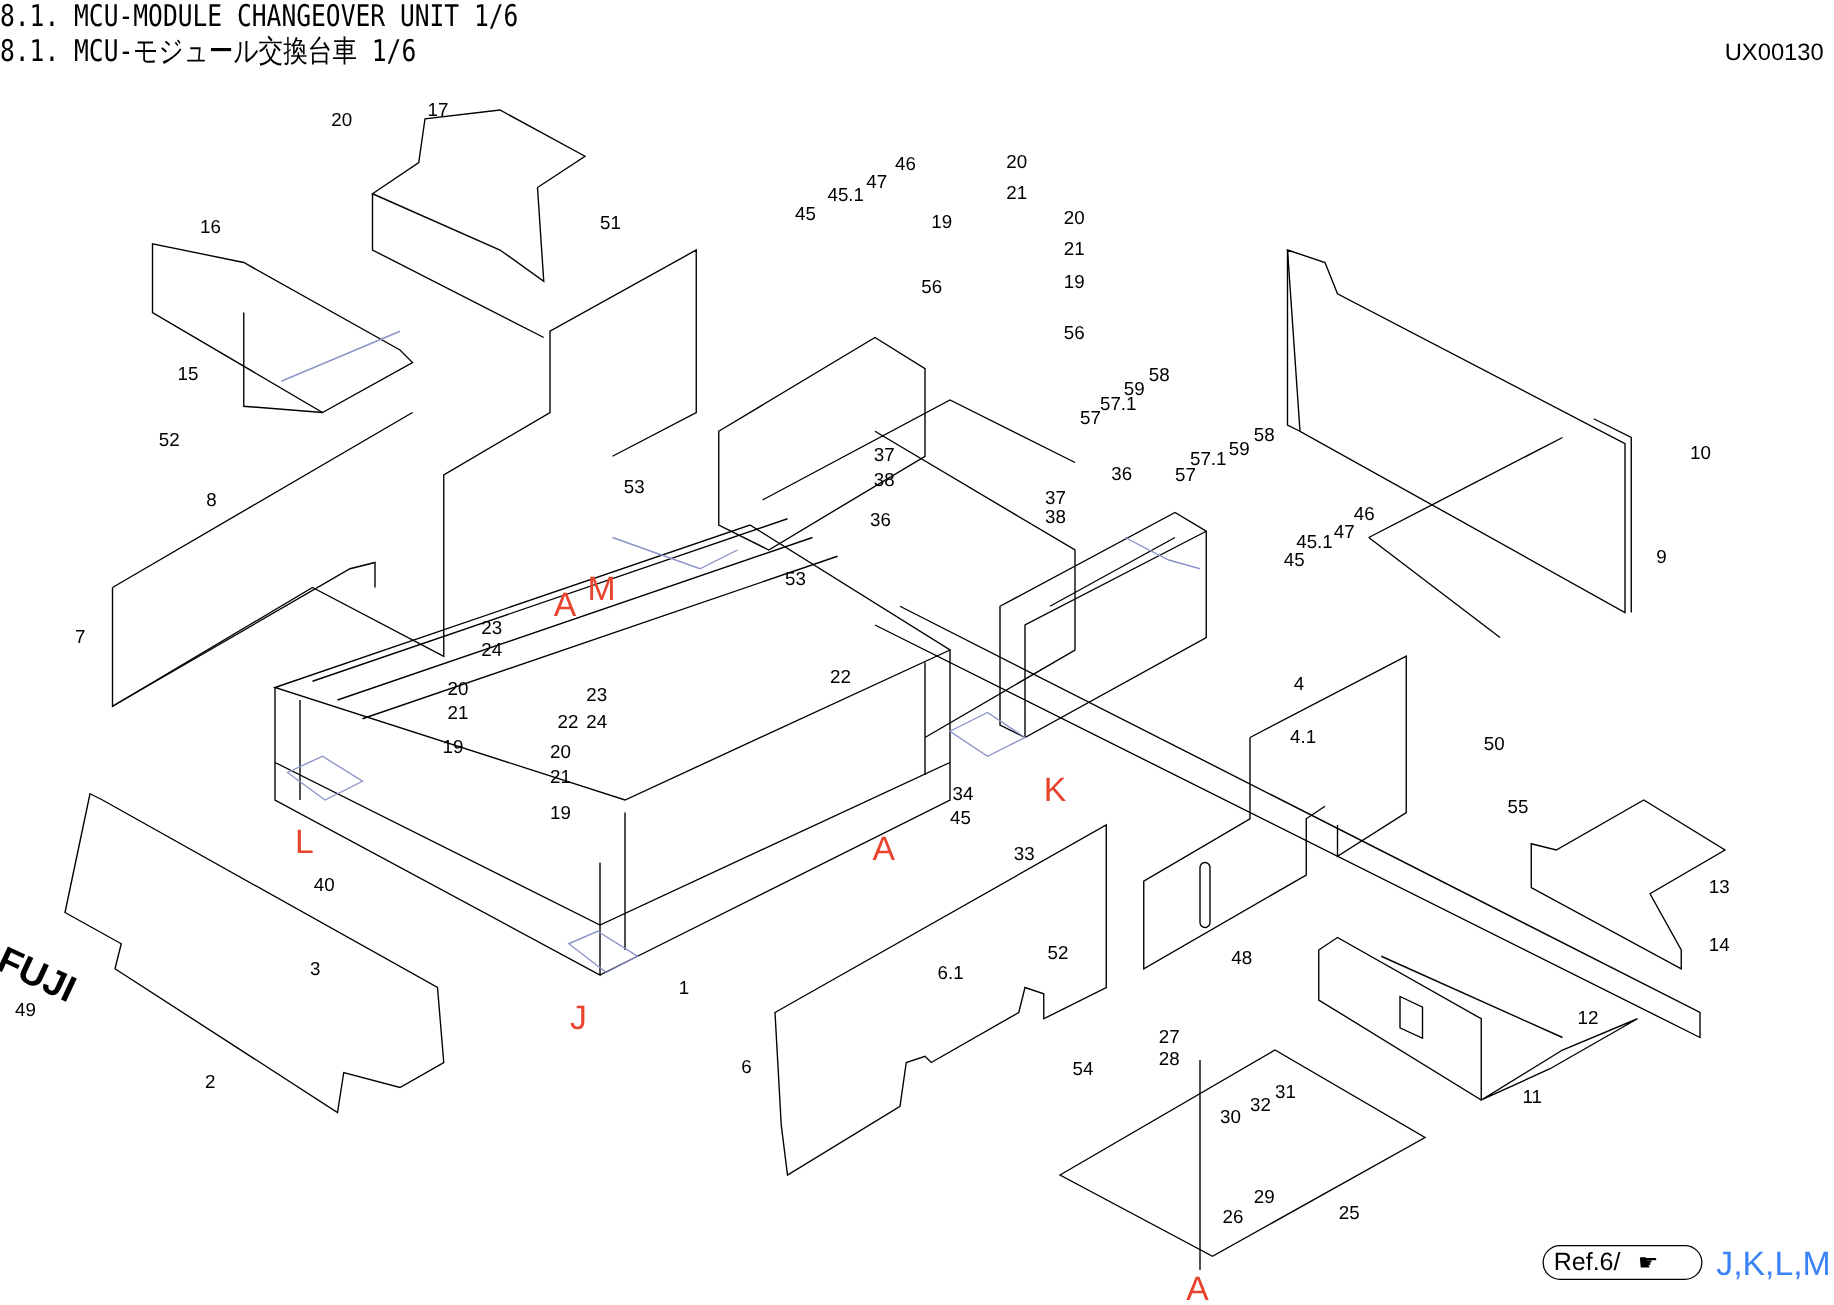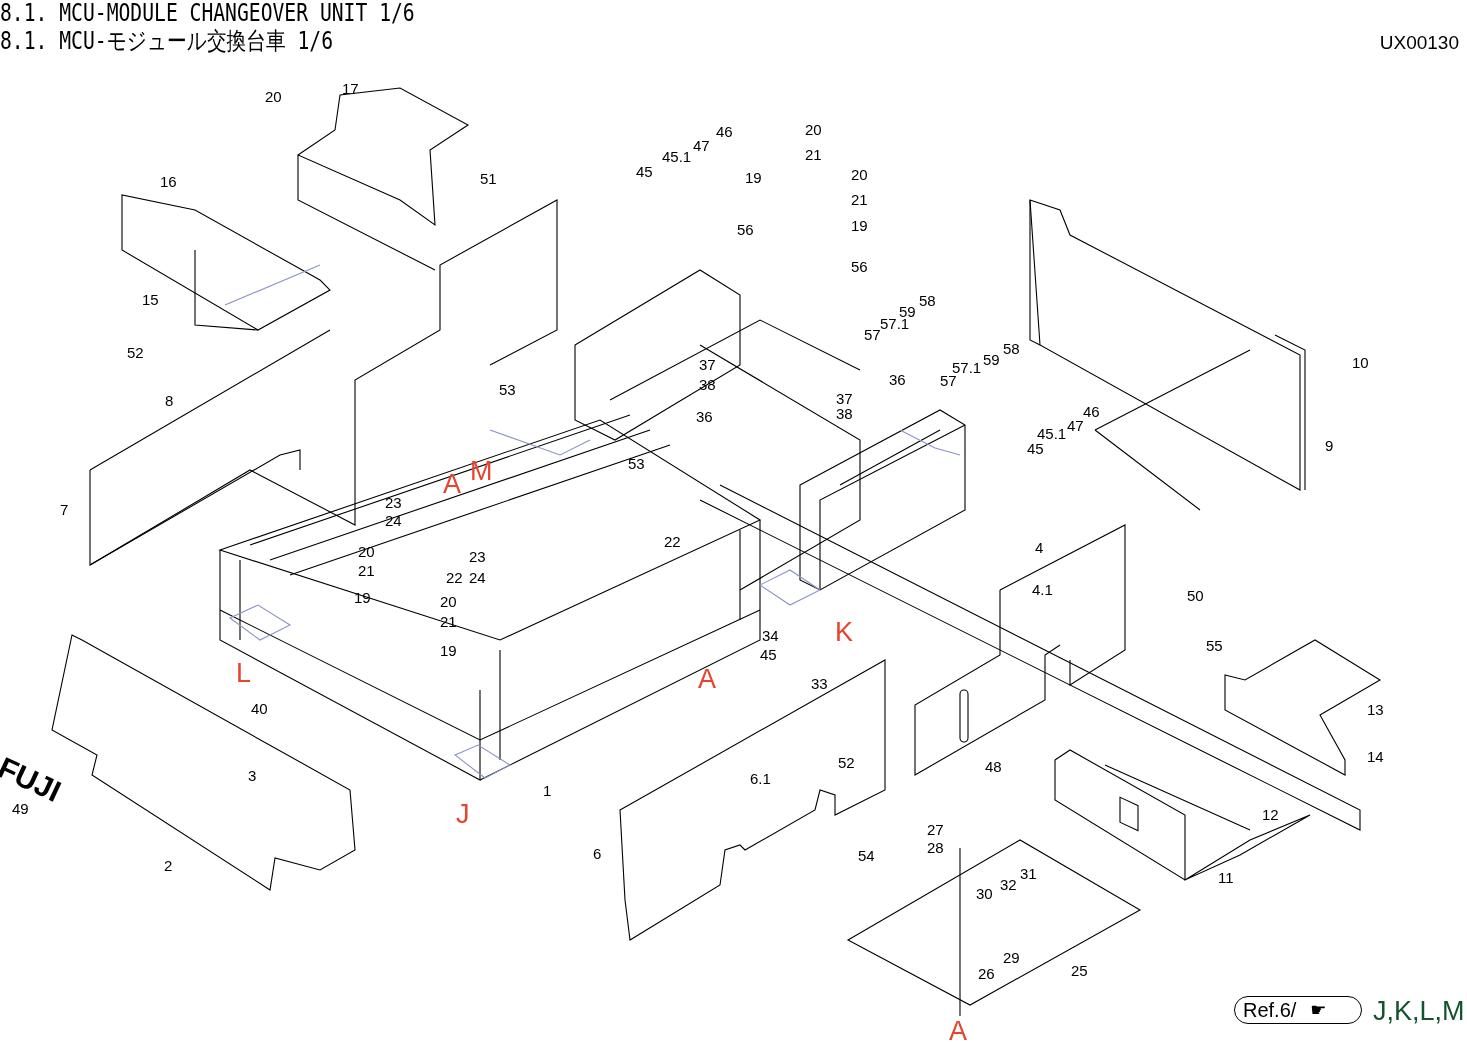--- a/index.html
+++ b/index.html
@@ -7,21 +7,21 @@
   .title{position:absolute;left:0;font-family:"DejaVu Sans Mono",monospace;font-size:24px;color:#000;letter-spacing:0px;transform:scaleX(0.82);transform-origin:left top;white-space:nowrap;line-height:26px;}
   #t1{top:0px;}
   #t2{top:28px;}
   #code{position:absolute;right:8px;top:32px;font-size:19px;color:#000;}
   svg#drawing{position:absolute;left:0;top:0;}
   .cl{position:absolute;font-size:15px;color:#000;white-space:nowrap;line-height:15px;}
   .ref{position:absolute;font-size:27px;color:#e8432c;font-weight:normal;line-height:27px;}
   #refbox{position:absolute;left:1234px;top:996px;width:126px;height:26px;border:1.3px solid #000;border-radius:14px;display:flex;align-items:center;}
   #reflabel{font-size:20px;margin-left:8px;}
   #hand{font-size:18px;margin-left:14px;}
-  #refletters{position:absolute;left:1373px;top:996px;font-size:27px;color:#14532d;}
+  #refletters{position:absolute;left:1373px;top:996px;font-size:27px;color:#3b82f6;}
 </style>
 </head>
 <body>
 
 <div id="t1" class="title">8.1. MCU-MODULE CHANGEOVER UNIT 1/6</div>
 <div id="t2" class="title">8.1. MCU-モジュール交換台車 1/6</div>
 <div id="code">UX00130</div>
 
 <svg id="drawing" width="1467" height="1044" viewBox="0 0 1467 1044" fill="none" stroke="#000" stroke-width="1.1">
 

